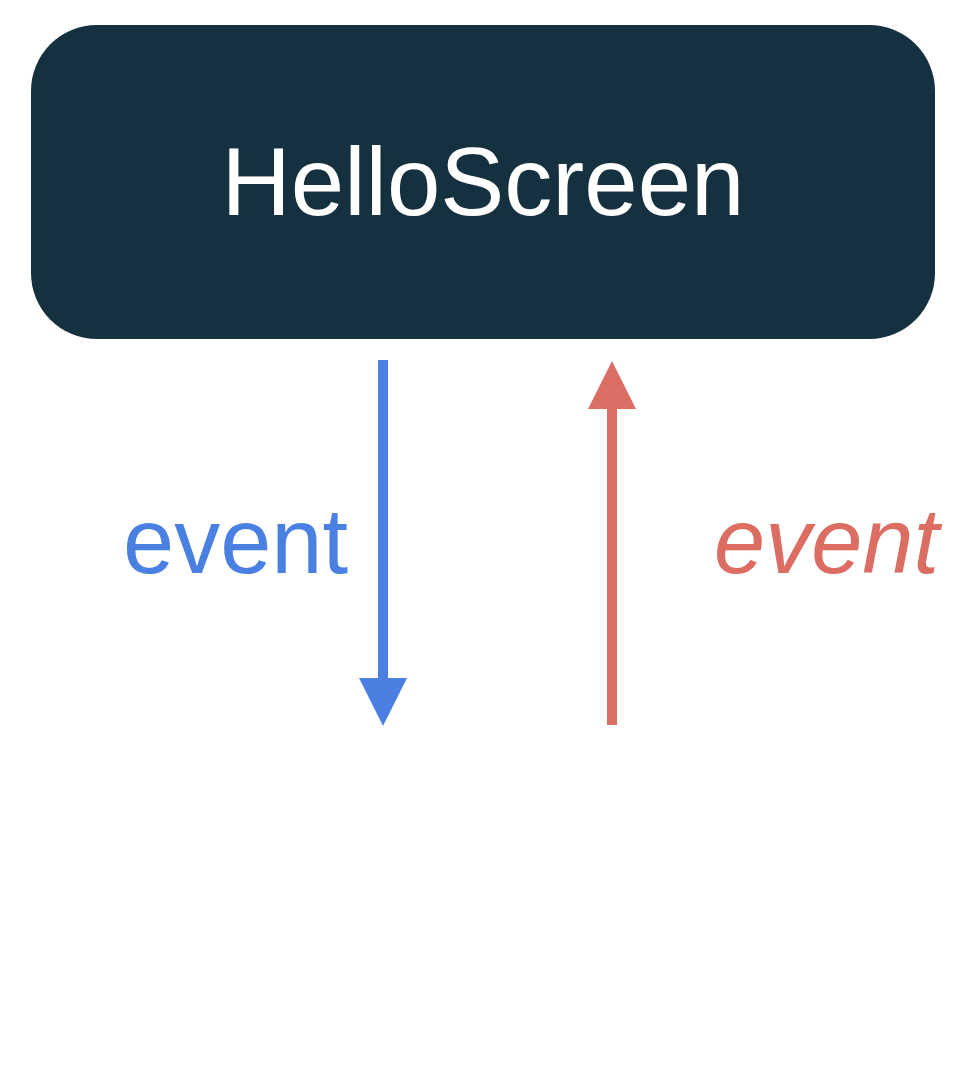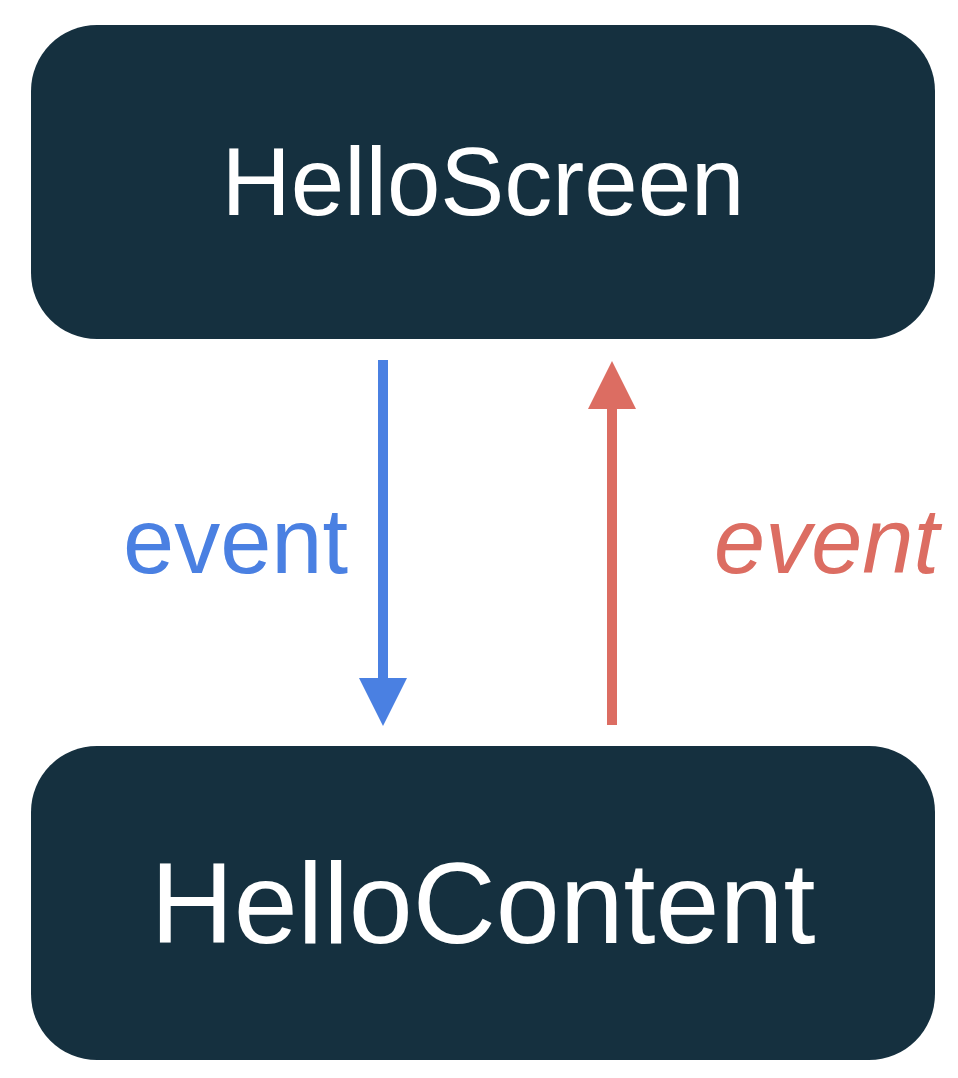--- a/index.html
+++ b/index.html
@@ -90,17 +90,14 @@
 
   <div class="arrow arrow-up">
     <div class="head head-up"></div>
     <div class="shaft"></div>
   </div>
 
   <span class="edge-label edge-label-state">event</span>
 
   <span class="edge-label edge-label-event">event</span>
 
-  <div class="box box-bottom">
-    <span class="box-label">HelloContent</span>
-  </div>
 
 </div>
 
 </body></html>

